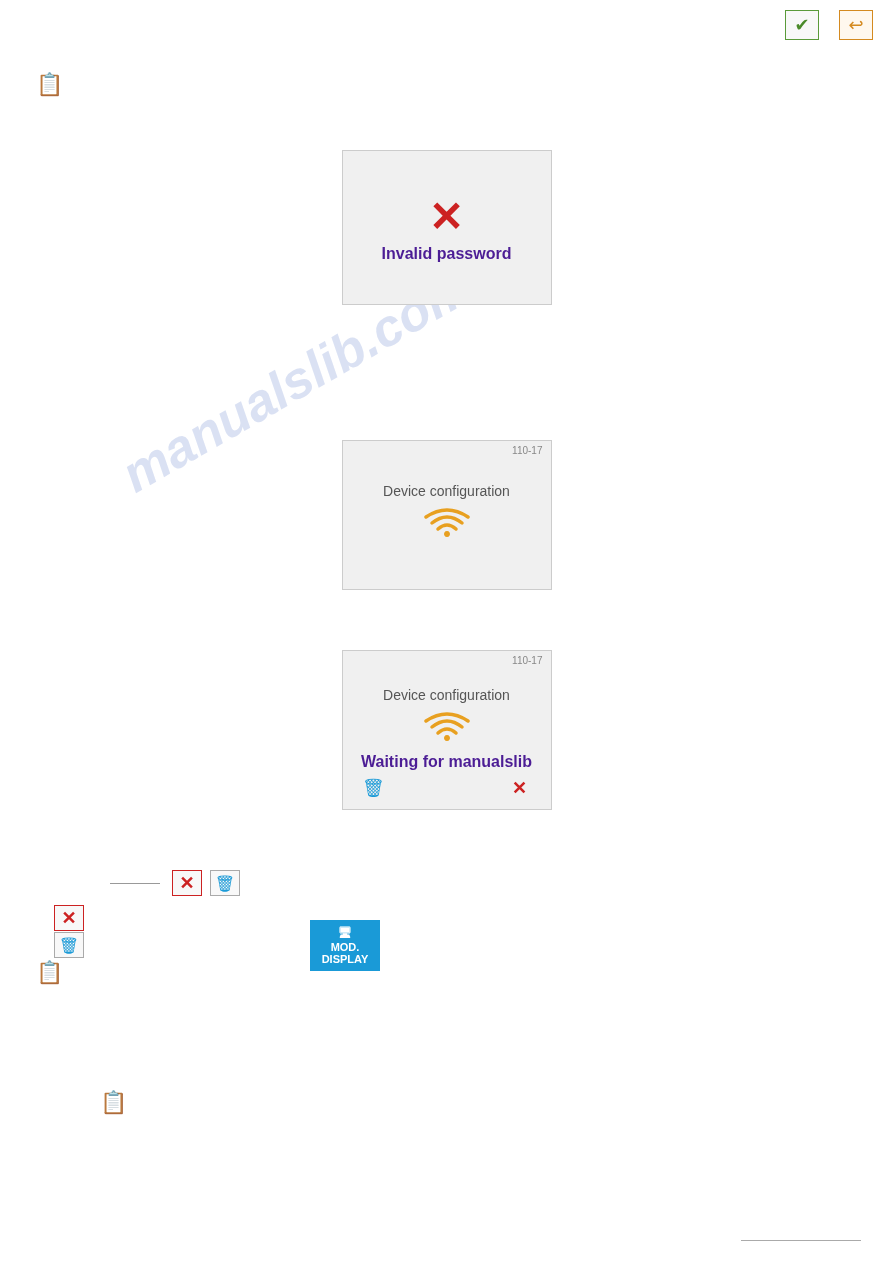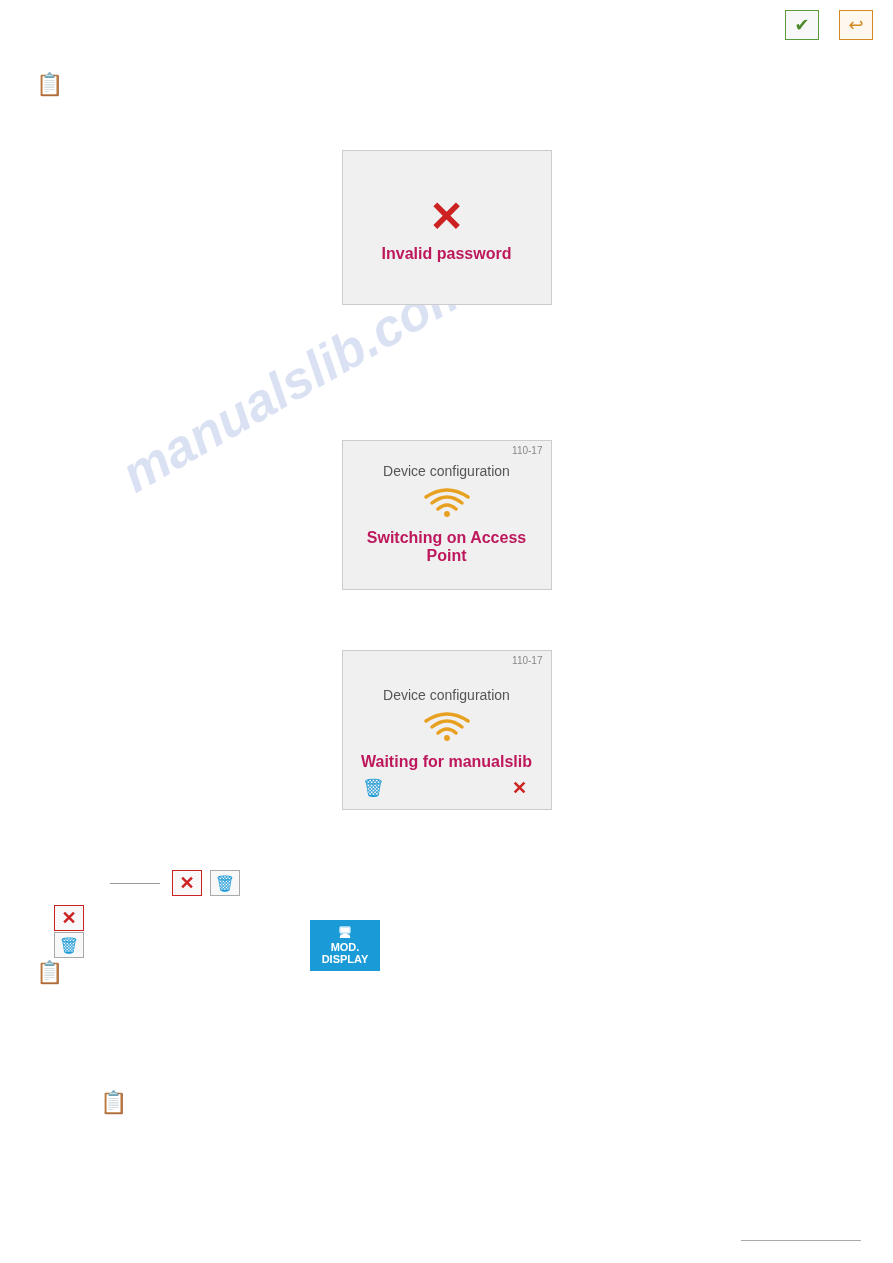--- a/index.html
+++ b/index.html
@@ -63,21 +63,21 @@
 
     .dialog-title {
       font-size: 14px;
       color: #555;
       margin-bottom: 4px;
     }
 
     .dialog-main-text {
       font-size: 16px;
       font-weight: bold;
-      color: #be185d;
+      color: #4c1d95;
       text-align: center;
       margin-top: 4px;
     }
 
     
     .wifi-icon {
       margin: 4px 0 2px;
     }
 
     
@@ -199,21 +199,20 @@
   <div class="dialog-box" style="width:210px; height:150px; padding:8px 10px 10px;">
     <span class="dialog-version">110-17</span>
     <div class="dialog-title">Device configuration</div>
 
     <svg class="wifi-icon" width="48" height="36" viewBox="0 0 48 36">
       <path d="M24 30 a3 3 0 1 1 0.001 0 Z" fill="#e8a020"></path>
       <path d="M15 22 Q24 14 33 22" fill="none" stroke="#e8a020" stroke-width="3.5" stroke-linecap="round"></path>
       <path d="M9 16 Q24 4 39 16" fill="none" stroke="#e8a020" stroke-width="3.5" stroke-linecap="round"></path>
       <path d="M3 10 Q24 -4 45 10" fill="none" stroke="#e8a020" stroke-width="3.5" stroke-linecap="round"></path>
     </svg>
-    <div class="dialog-main-text">Switching on Access Point</div>
   </div>
 </div>
 
 <div style="position:absolute; top:650px; left:0; right:0; display:flex; justify-content:center;">
   <div class="dialog-box" style="width:210px; height:160px; padding:8px 10px 10px;">
     <span class="dialog-version">110-17</span>
     <div class="dialog-title">Device configuration</div>
 
     <svg class="wifi-icon" width="48" height="36" viewBox="0 0 48 36">
       <path d="M24 30 a3 3 0 1 1 0.001 0 Z" fill="#e8a020"></path>

